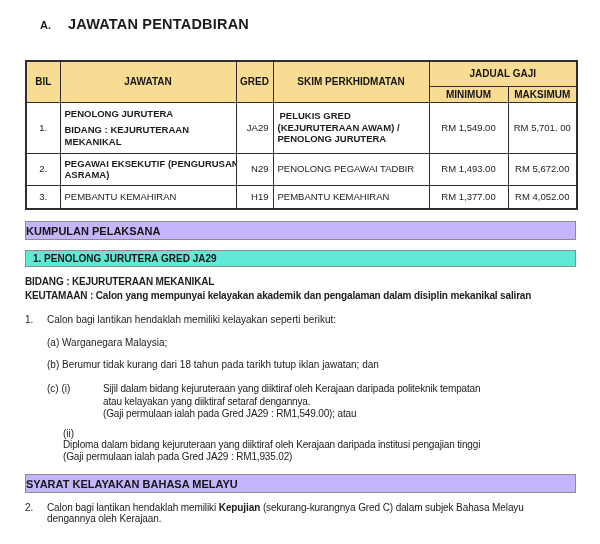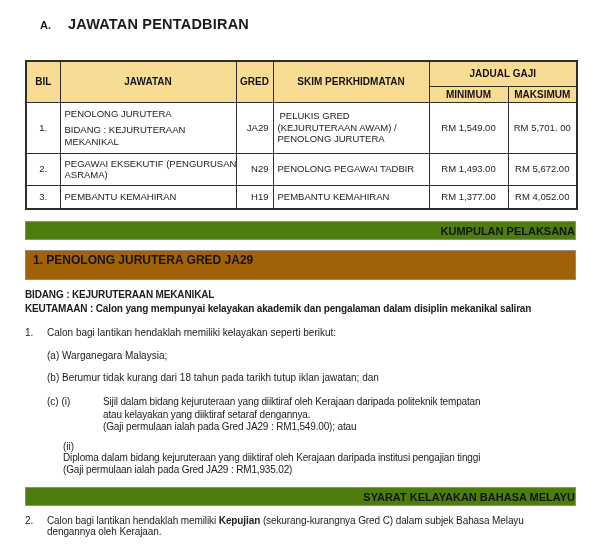--- a/index.html
+++ b/index.html
@@ -28,32 +28,32 @@
   }
   .row-h1 { height: 25px; }
   .row-h2 { height: 16px; }
   .row-1  { height: 51px; }
   .row-2  { height: 32px; }
   .row-3  { height: 24px; }
   .jobs-table td { font-size: 9.5px; vertical-align: middle; padding: 2px 4px; line-height: 11.5px; }
   .c-bil   { text-align: center; }
   .c-gred  { text-align: right; }
   .c-money { text-align: center; white-space: nowrap; }
-  .c-jaw div, .c-skim div { white-space: nowrap; }
+  .c-jaw div, .c-skim div { white-space: nowrap; font-weight: bold; }
   .field-block { margin-top: 5px; }
   .c-skim .skim-pad { padding-left: 2px; }
 
   
   .banner {
     box-sizing: border-box; width: 551px;
     border: 1px solid #8c8c8c; font-weight: 700; color: #151515;
   }
-  .banner-peach { background: #4d7c0f; text-align: right; font-size: 11px; padding: 3px 0 2px 0; }
+  .banner-peach { background: #c4b5fd; text-align: left; font-size: 11px; padding: 3px 0 2px 0; }
   .banner-kumpulan { margin-top: 11px; }
-  .banner-blue  { background: #a16207; font-size: 12px; padding: 2px 0 12px 7px; margin-top: 10px; }
+  .banner-blue  { background: #5eead4; font-size: 10px; padding: 2px 0 2px 7px; margin-top: 10px; }
   .banner-syarat { margin-top: 10px; }
 
   
   .details { margin-top: 8px; font-weight: 700; font-size: 10px; line-height: 13.5px; letter-spacing: -0.15px; }
   .details div { white-space: nowrap; }
 
   
   .req { font-size: 10px; }
   .li { display: flex; margin-top: 12px; }
   .li-num { width: 22px; flex: none; }

